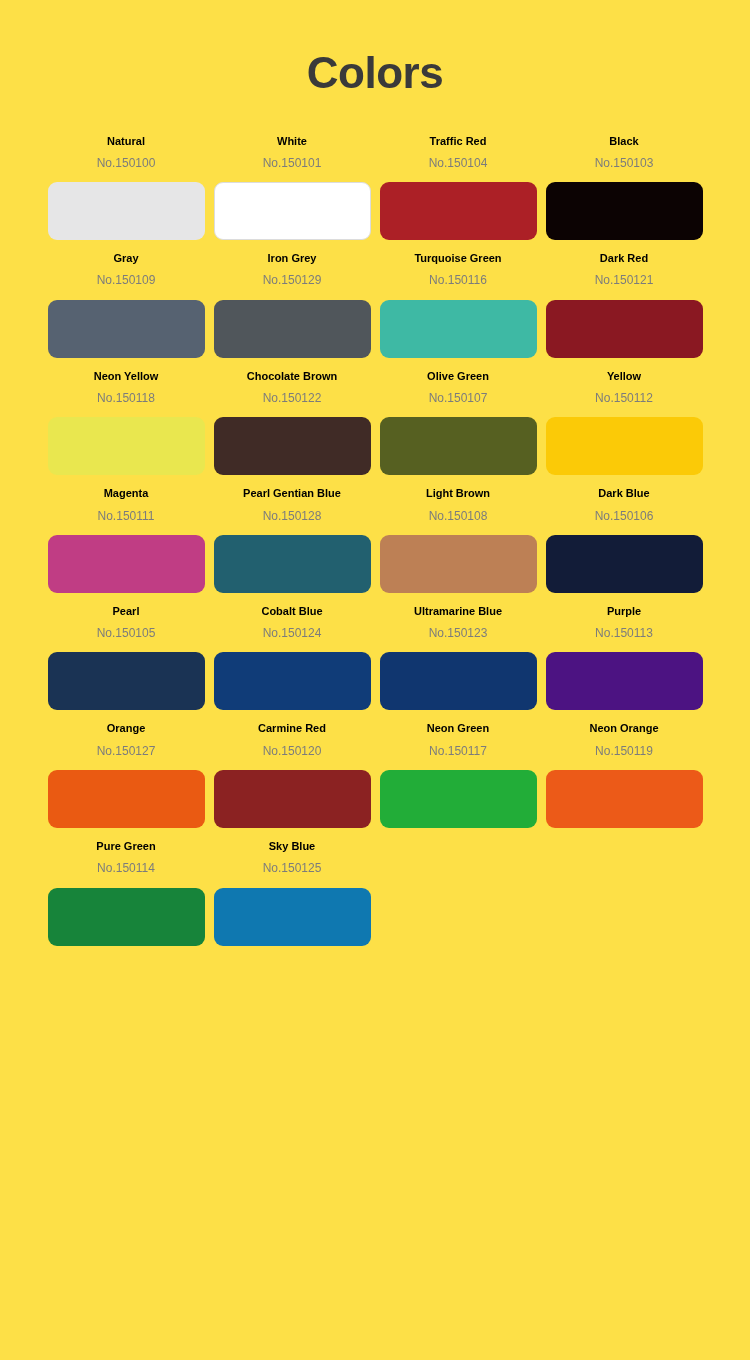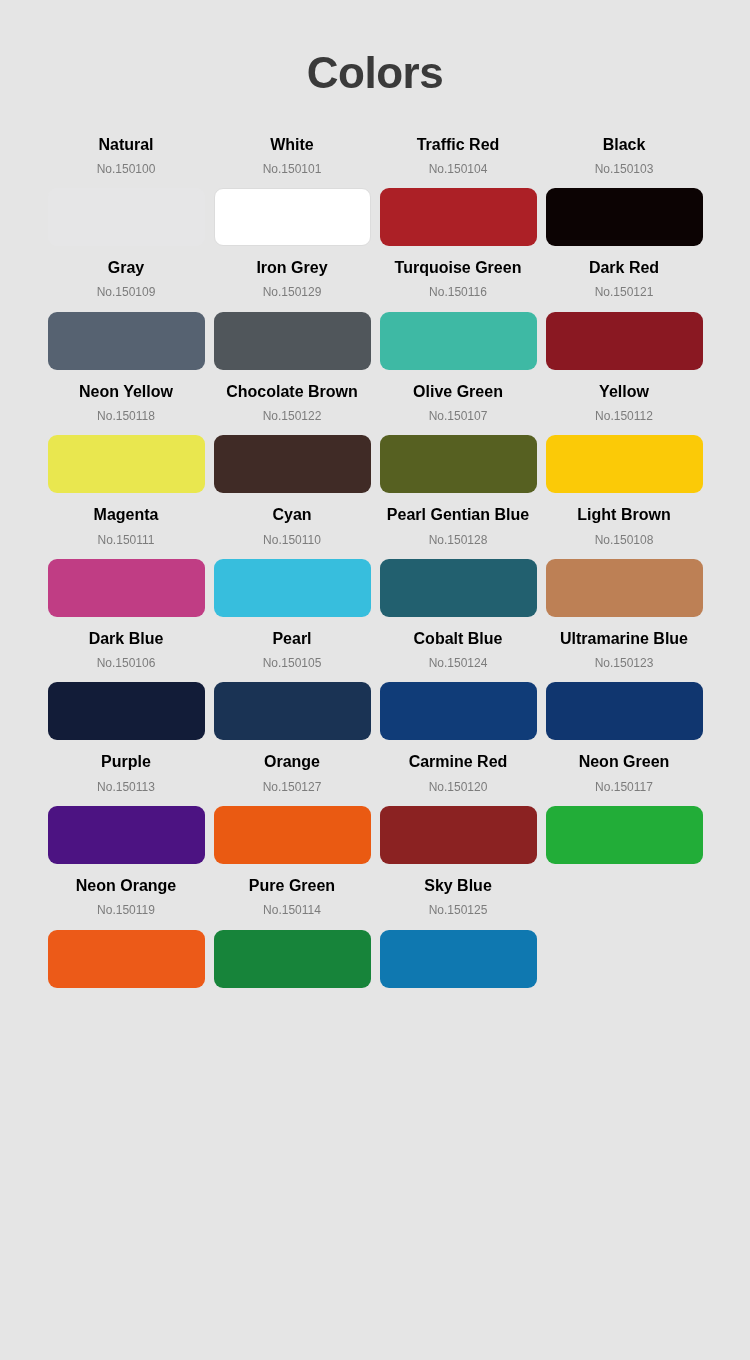--- a/index.html
+++ b/index.html
@@ -12,21 +12,21 @@
     width: 750px;
     height: 1360px;
     font-family: "Liberation Sans", sans-serif;
     -webkit-font-smoothing: antialiased;
     overflow: hidden;
   }
   .page {
     width: 750px;
     height: 1360px;
     position: relative;
-    background: #e5e5e5;
+    background: #fde047;
   }
   .page-title {
     text-align: center;
     font-size: 44px;
     font-weight: bold;
     color: #3a3a3a;
     letter-spacing: -0.5px;
     margin: 0;
     padding-top: 48px;
     line-height: 1.15;
@@ -42,21 +42,21 @@
   }
   .swatch-cell {
     width: 166px;
     padding: 0;
     margin: 0;
     display: flex;
     flex-direction: column;
     align-items: center;
   }
   .swatch-name {
-    font-size: 16px;
+    font-size: 11px;
     font-weight: bold;
     color: #000000;
     text-align: center;
     line-height: 1.2;
     margin-top: 12px;
     white-space: nowrap;
   }
   .swatch-code {
     font-size: 12px;
     font-weight: normal;
@@ -144,25 +144,20 @@
         <div class="swatch-name">Yellow</div>
         <div class="swatch-code">No.150112</div>
         <div class="swatch-chip" style="background: rgb(251, 202, 7);"></div>
       </div>
       <div class="swatch-cell">
         <div class="swatch-name">Magenta</div>
         <div class="swatch-code">No.150111</div>
         <div class="swatch-chip" style="background: rgb(192, 61, 132);"></div>
       </div>
       <div class="swatch-cell">
-        <div class="swatch-name">Cyan</div>
-        <div class="swatch-code">No.150110</div>
-        <div class="swatch-chip" style="background: rgb(55, 190, 221);"></div>
-      </div>
-      <div class="swatch-cell">
         <div class="swatch-name">Pearl Gentian Blue</div>
         <div class="swatch-code">No.150128</div>
         <div class="swatch-chip" style="background: rgb(34, 96, 111);"></div>
       </div>
       <div class="swatch-cell">
         <div class="swatch-name">Light Brown</div>
         <div class="swatch-code">No.150108</div>
         <div class="swatch-chip" style="background: rgb(189, 128, 85);"></div>
       </div>
       <div class="swatch-cell">

